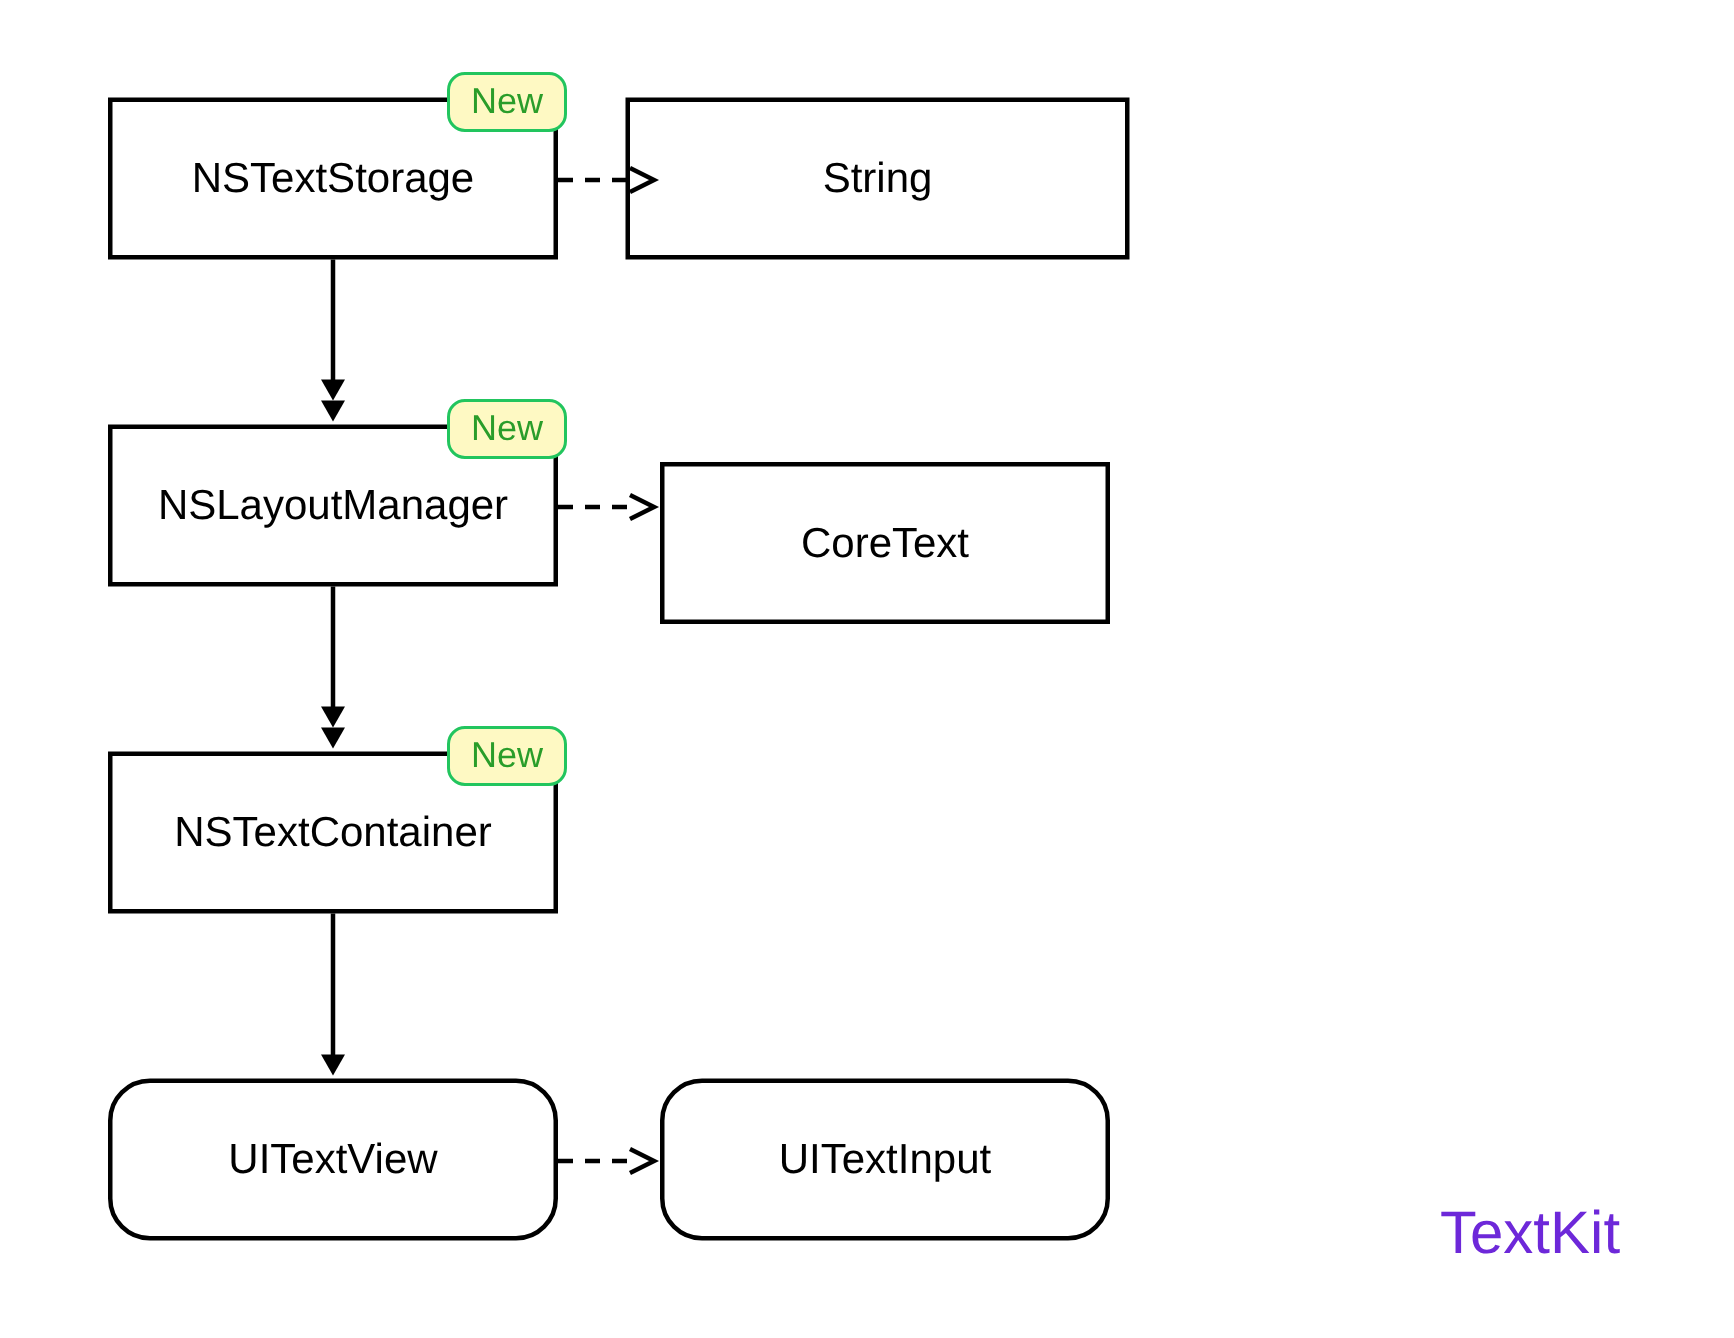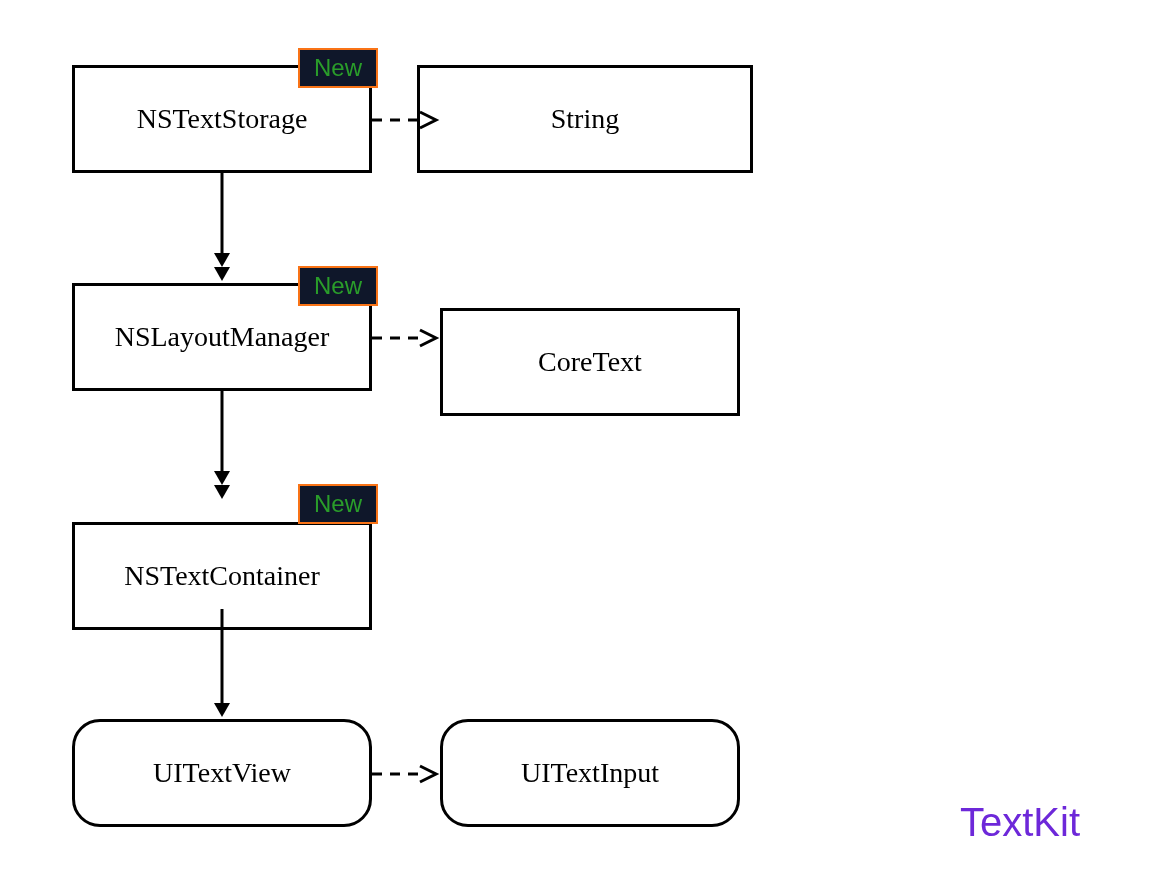--- a/index.html
+++ b/index.html
@@ -13,30 +13,29 @@
     }
     .box {
       position: absolute;
       border: 3px solid #000;
       background: #fff;
       display: flex;
       align-items: center;
       justify-content: center;
       font-size: 28px;
       box-sizing: border-box;
-      font-family: Liberation Serif, serif;
     }
     .badge {
       position: absolute;
-      border: 2px solid #f97316;
-      background: #0f172a;
+      border: 2px solid #22c55e;
+      background: #fef9c3;
       color: #2a9d2a;
       font-size: 24px;
       padding: 4px 14px;
-      border-radius: 0;
+      border-radius: 12px;
       box-sizing: border-box;
     }
     .title {
       position: absolute;
       font-size: 40px;
       color: #6d28d9;
     }
     svg.connector {
       position: absolute;
       overflow: visible;
@@ -60,21 +59,21 @@
   <span>NSLayoutManager</span>
 </div>
 <div class="badge" style="left:298px; top:266px;">
   <span>New</span>
 </div>
 
 <div class="box" style="left:440px; top:283px; width:300px; height:108px;margin-top:25px;">
   <span>CoreText</span>
 </div>
 
-<div class="box" style="left:72px; top:522px; width:300px; height:108px;">
+<div class="box" style="left:72px; top:501px; width:300px; height:108px;">
   <span>NSTextContainer</span>
 </div>
 <div class="badge" style="left:298px; top:484px;">
   <span>New</span>
 </div>
 
 <div class="box" style="left:72px; top:719px; width:300px; height:108px;border-radius:28px;">
   <span>UITextView</span>
 </div>
 

